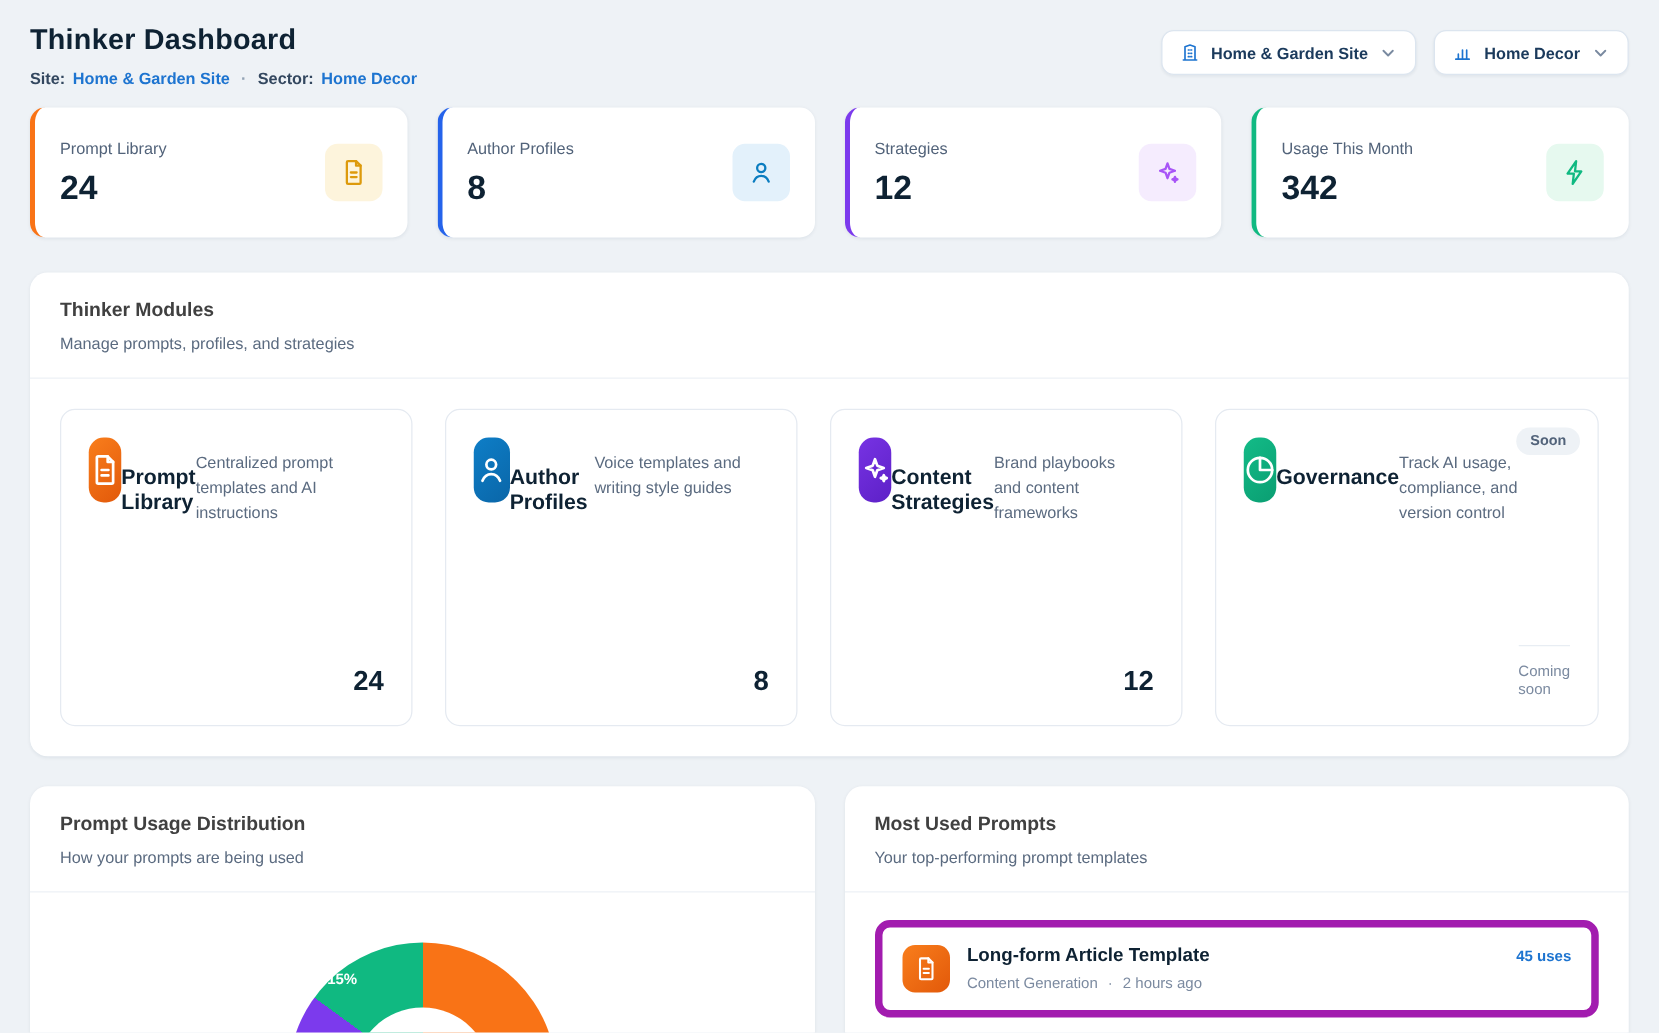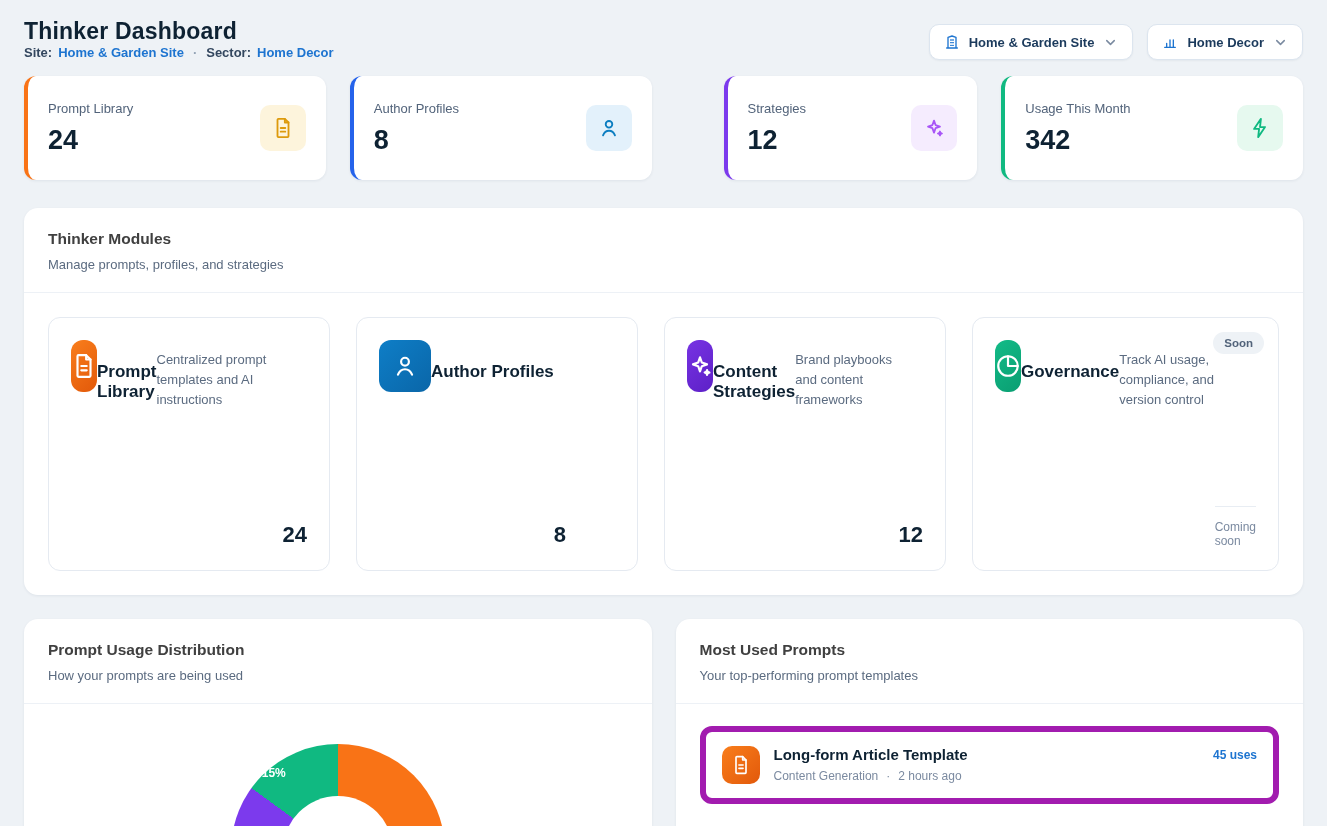--- a/index.html
+++ b/index.html
@@ -3,41 +3,41 @@
 <meta charset="utf-8">
 <style>
   * { margin:0; padding:0; box-sizing:border-box; }
   html,body { width:1327px; height:826px; overflow:hidden; }
   body { background:#eef2f6; font-family:"Liberation Sans",sans-serif; color:#16293f; }
   .page { padding:18px 24px 0; }
 
   
   .topbar { display:flex; justify-content:space-between; align-items:flex-start; }
   .page-title { font-size:23px; font-weight:700; color:#0e2233; letter-spacing:.2px; }
-  .subtitle { font-size:13px; color:#33475f; font-weight:600; display:flex; gap:6px; align-items:center; }
+  .subtitle { margin-top:10px; font-size:13px; color:#33475f; font-weight:600; display:flex; gap:6px; align-items:center; }
   .subtitle a { color:#1d74d0; text-decoration:none; cursor:pointer; }
   .subtitle .dot { color:#93a3b5; margin:0 3px; }
   .top-actions { display:flex; gap:14px; margin-top:6px; }
   .pill-btn { display:flex; align-items:center; gap:9px; height:36px; padding:0 14px; background:#fff;
               border:1px solid #dce5ef; border-radius:10px; font-family:inherit; font-size:13px; font-weight:700;
               color:#1b3a5c; cursor:pointer; box-shadow:0 1px 2px rgba(16,42,67,.05); }
   .pill-btn .btn-icon { color:#1d74d0; display:flex; }
   .pill-btn .chev { color:#7a8aa0; display:flex; }
 
   
   .stats { margin-top:16px; display:grid; grid-template-columns:repeat(4,1fr); gap:24px; }
   .stat-card { background:#fff; border-radius:12px; border-left:4px solid #ccc; padding:16px 20px;
                display:flex; justify-content:space-between; align-items:center; min-height:104px;
                box-shadow:0 1px 3px rgba(16,42,67,.07); }
   .stat-label { font-size:13px; color:#52637a; }
   .stat-value { font-size:27px; font-weight:700; color:#0e2233; margin-top:9px; }
   .stat-icon { width:46px; height:46px; border-radius:10px; display:flex; align-items:center; justify-content:center; }
   .s-orange { border-left-color:#f97316; } .s-orange .stat-icon { background:#fdf4dc; color:#dd9a0c; }
   .s-blue   { border-left-color:#2563eb; } .s-blue   .stat-icon { background:#e3f1fb; color:#0b7dc0; }
-  .s-purple { border-left-color:#7c3aed;margin-left:48px; } .s-purple .stat-icon { background:#f5ecfe; color:#a855f7; }
+  .s-purple { border-left-color:#7c3aed; } .s-purple .stat-icon { background:#f5ecfe; color:#a855f7; }
   .s-green  { border-left-color:#10b981; } .s-green  .stat-icon { background:#e6f9ef; color:#10b981; }
 
   
   .panel { margin-top:28px; background:#fff; border-radius:14px; box-shadow:0 1px 3px rgba(16,42,67,.07); }
   .panel-head { padding:22px 24px 20px; }
   .panel-title { font-size:15.5px; font-weight:700; color:#404040; }
   .panel-sub { margin-top:9px; font-size:13px; color:#5b6b80; }
   .panel-divider { border-top:1px solid #edf1f6; }
   .modules-grid { padding:24px; display:grid; grid-template-columns:repeat(4,1fr); gap:26px; }
   .module-card { border:1px solid #e5eaf1; border-radius:12px; padding:22px; position:relative;
@@ -193,20 +193,21 @@
       </div>
 
       <div class="module-card">
         <div class="module-icon m-blue">
           <svg viewBox="0 0 24 24" width="26" height="26" fill="none" stroke="currentColor" stroke-width="2" stroke-linecap="round" stroke-linejoin="round">
               <circle cx="12" cy="8" r="3.6"></circle>
               <path d="M5.5 20c1.3-3.4 3.8-5 6.5-5s5.2 1.6 6.5 5"></path>
             </svg>
         </div>
         <div class="module-title">Author Profiles</div>
+        <div class="module-desc">Voice templates and writing style guides</div>
         <div class="module-count">8</div>
       </div>
 
       <div class="module-card">
         <div class="module-icon m-purple">
           <svg viewBox="0 0 24 24" width="26" height="26" fill="none" stroke="currentColor" stroke-width="2" stroke-linecap="round" stroke-linejoin="round">
               <path d="M12 4l1.7 4.8L18.5 10.5l-4.8 1.7L12 17l-1.7-4.8L5.5 10.5l4.8-1.7z"></path>
               <path d="M18.5 15.8l.6 1.6 1.6.6-1.6.6-.6 1.6-.6-1.6-1.6-.6 1.6-.6z"></path>
             </svg>
         </div>

